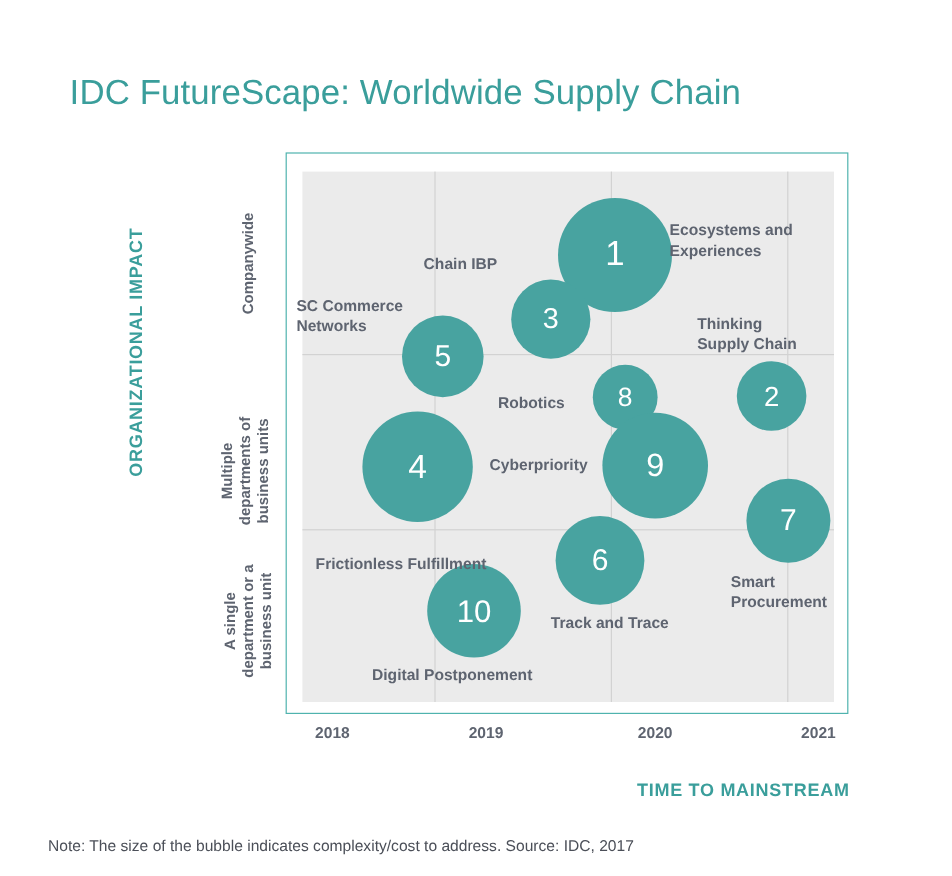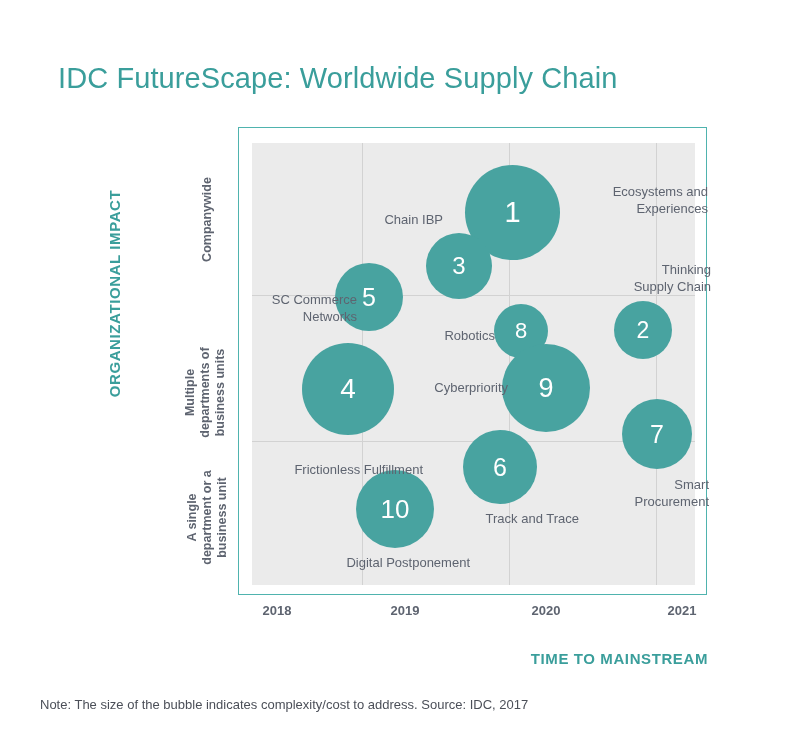--- a/index.html
+++ b/index.html
@@ -102,23 +102,23 @@
     justify-content:center;
     color:#ffffff;
     font-weight:400;
     box-sizing:border-box;
   }
   .bubble span{ pointer-events:none; line-height:1; }
   
   .blabel{
     position:absolute;
     font-size:13px;
-    font-weight:normal;
+    font-weight:bold;
     color:#5e6470;
-    text-align:right;
+    text-align:left;
     line-height:17px;
     white-space:pre-line;
   }
   
   #footnote{
     position:absolute;
     left:40px; top:697px;
     font-size:13px;
     color:#4b4f58;
     font-weight:400;
@@ -178,21 +178,21 @@
 </div>
 <div class="bubble" style="left:356px;top:470px;width:78px;height:78px;font-size:26px;">
   <span>10</span>
 </div>
 
 <div class="blabel" style="left:558px;top:183px;width:150px;">Ecosystems and
 Experiences</div>
 <div class="blabel" style="left:581px;top:261px;width:130px;">Thinking
 Supply Chain</div>
 <div class="blabel" style="left:353px;top:211px;width:90px;">Chain IBP</div>
-<div class="blabel" style="left:247px;top:246px;width:110px;margin-top:45px;">SC Commerce
+<div class="blabel" style="left:247px;top:246px;width:110px;">SC Commerce
 Networks</div>
 <div class="blabel" style="left:415px;top:327px;width:80px;">Robotics</div>
 <div class="blabel" style="left:408px;top:379px;width:100px;">Cyberpriority</div>
 <div class="blabel" style="left:263px;top:445px;width:160px;margin-top:16px;">Frictionless Fulfillment</div>
 <div class="blabel" style="left:459px;top:510px;width:120px;">Track and Trace</div>
 <div class="blabel" style="left:609px;top:476px;width:100px;">Smart
 Procurement</div>
 <div class="blabel" style="left:310px;top:554px;width:160px;">Digital Postponement</div>
 
 <div class="xtick" style="left:237px;">2018</div>

